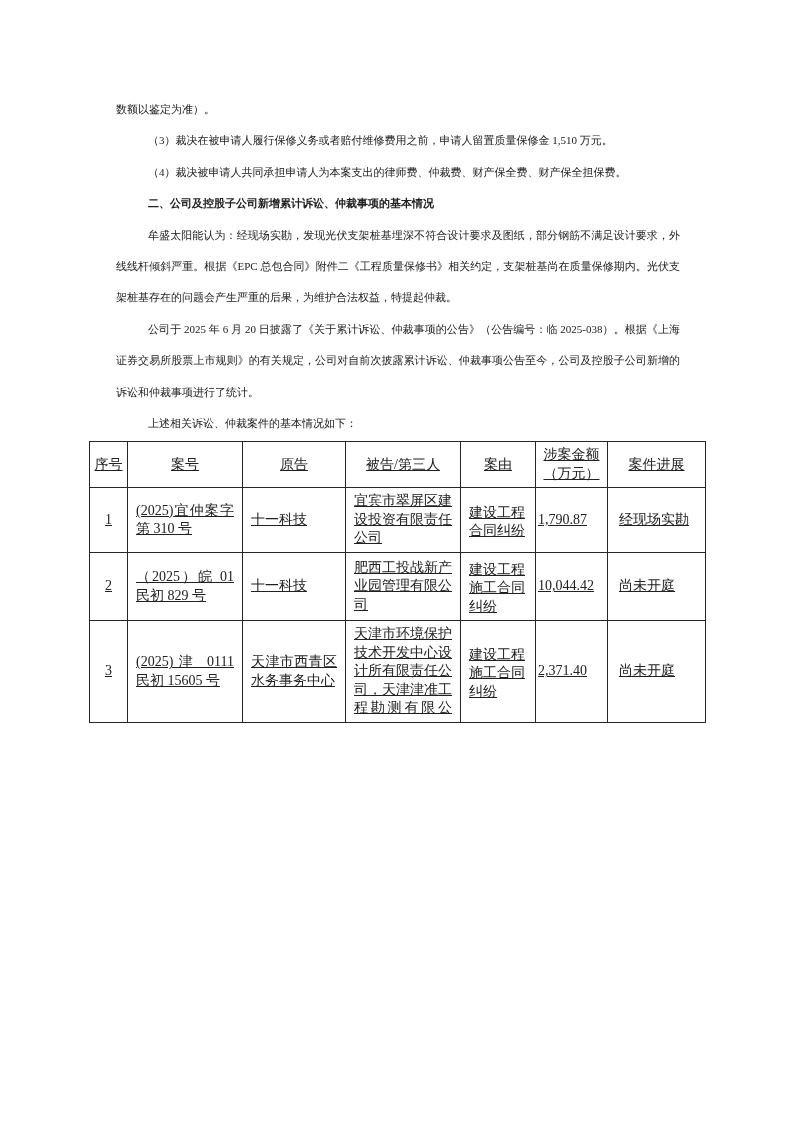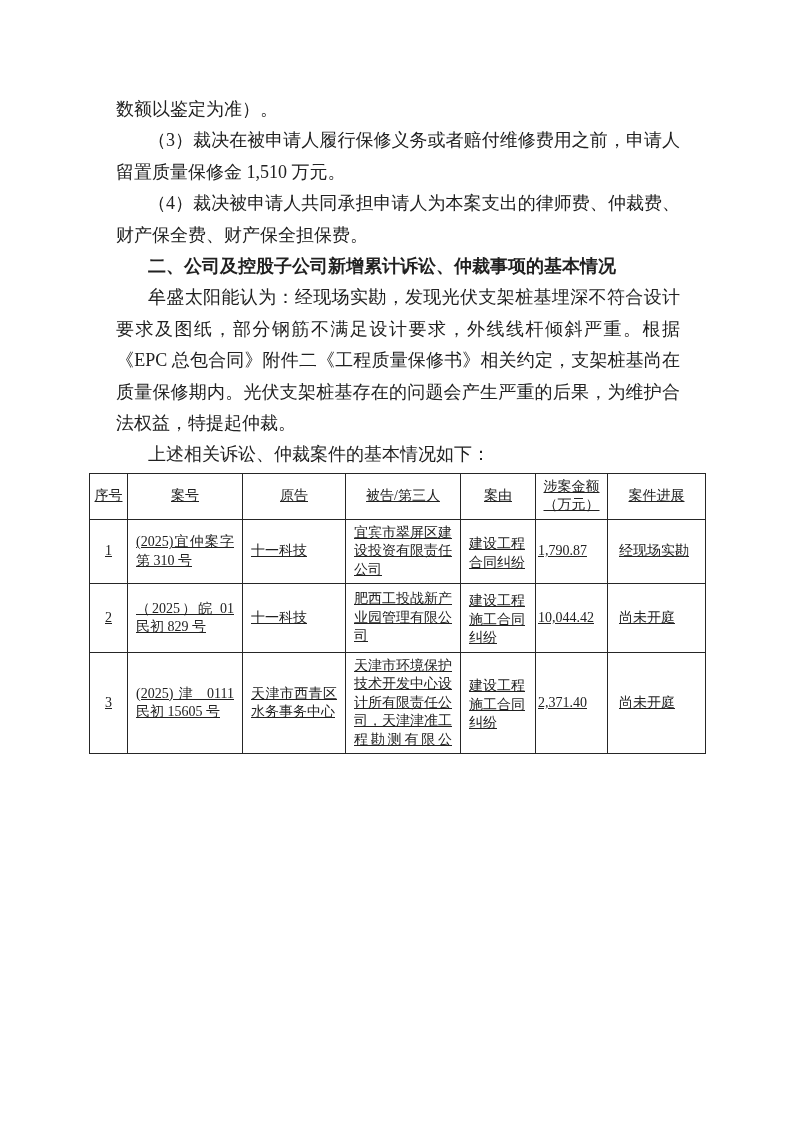--- a/index.html
+++ b/index.html
@@ -13,21 +13,21 @@
     font-family: "Liberation Serif", "DejaVu Serif", serif;
     color: #212121;
   }
   .content {
     position: absolute;
     left: 116px; top: 94px;
     width: 564px;
   }
   .para {
     margin: 0; padding: 0;
-    font-size: 18px;
+    font-size: 11px;
     line-height: 31.4px;
     text-align: justify;
     color: #212121;
   }
   .para.indent { text-indent: 32px; }
   .para.bold { font-weight: 700; }
 
   .cases-table {
     margin-top: 2px;
     margin-left: -27px;
@@ -59,20 +59,21 @@
 <body>
 
 <div class="page">
   <div class="content">
 
     <p class="para">数额以鉴定为准）。</p>
     <p class="para indent">（3）裁决在被申请人履行保修义务或者赔付维修费用之前，申请人留置质量保修金 1,510 万元。</p>
     <p class="para indent">（4）裁决被申请人共同承担申请人为本案支出的律师费、仲裁费、财产保全费、财产保全担保费。</p>
     <p class="para indent bold">二、公司及控股子公司新增累计诉讼、仲裁事项的基本情况</p>
     <p class="para indent">牟盛太阳能认为：经现场实勘，发现光伏支架桩基埋深不符合设计要求及图纸，部分钢筋不满足设计要求，外线线杆倾斜严重。根据《EPC 总包合同》附件二《工程质量保修书》相关约定，支架桩基尚在质量保修期内。光伏支架桩基存在的问题会产生严重的后果，为维护合法权益，特提起仲裁。</p>
+    <p class="para indent">公司于 2025 年 6 月 20 日披露了《关于累计诉讼、仲裁事项的公告》（公告编号：临 2025-038）。根据《上海证券交易所股票上市规则》的有关规定，公司对自前次披露累计诉讼、仲裁事项公告至今，公司及控股子公司新增的诉讼和仲裁事项进行了统计。</p>
     <p class="para indent">上述相关诉讼、仲裁案件的基本情况如下：</p>
 
     <table class="cases-table">
       <colgroup>
         <col style="width:38px">
         <col style="width:115px">
         <col style="width:103px">
         <col style="width:115px">
         <col style="width:75px">
         <col style="width:72px">

